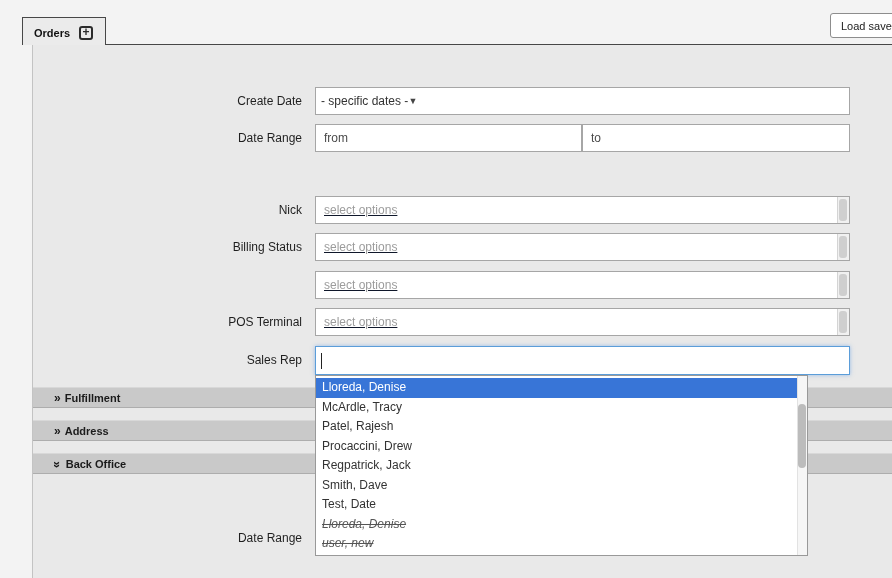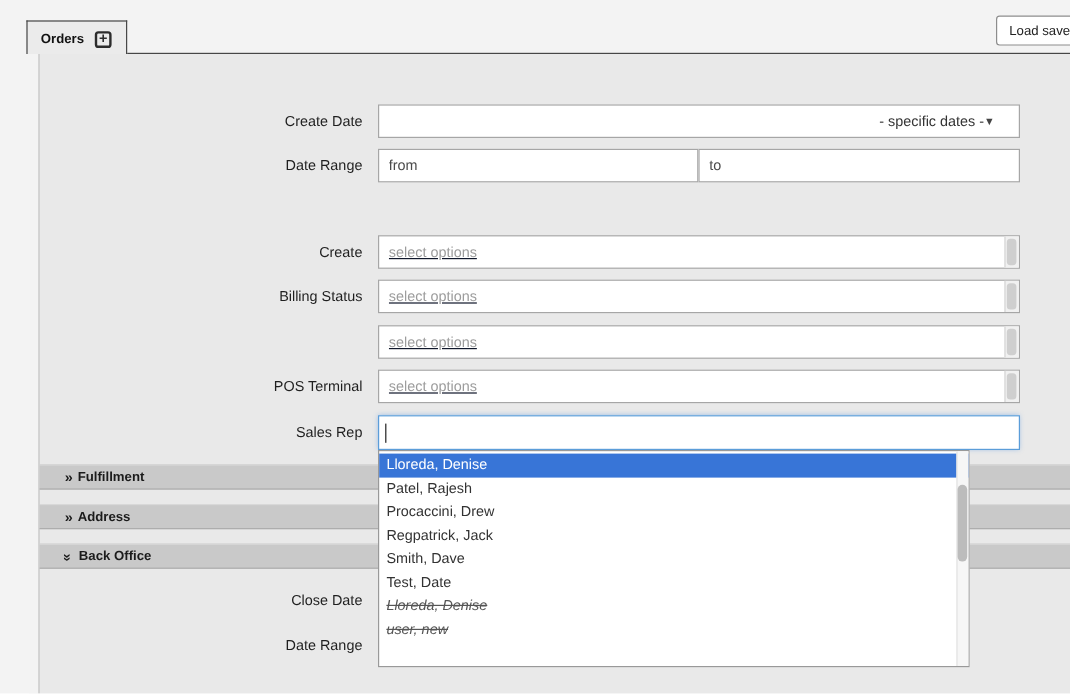--- a/index.html
+++ b/index.html
@@ -37,21 +37,21 @@
   }
   
   .lbl {
     position:absolute; left:0; width:269px; text-align:right;
     font-size:12px; color:#1f1f1f; line-height:13px;
   }
   .inp {
     position:absolute; left:282px; width:535px; height:28px;
     background:#fff; border:1px solid #a6a6a6; font-size:12px; color:#333;
   }
-  .selectbox { display:flex; align-items:center; justify-content:flex-end; padding:0 20px; cursor:default; }
+  .selectbox { display:flex; align-items:center; justify-content:flex-start; padding:0 5px; cursor:default; }
   .selectbox .caret { font-size:9px; color:#444; }
   input.field {
     border:none; outline:none; background:transparent; width:100%; height:100%;
     padding:0 8px; font-size:12px; color:#0f172a; font-family:"Liberation Sans", sans-serif;
   }
   input.field.dark::placeholder { color:#4a4a4a; opacity:1; }
   input.field.light::placeholder { color:#9c9c9c; opacity:1; }
   .ms .ms-scroll {
     position:absolute; right:0; top:0; bottom:0; width:12px;
     background:#f1f1f1; border-left:1px solid #d4d4d4;
@@ -107,21 +107,21 @@
       </div>
 
       <div class="lbl" style="top:87px">Date Range</div>
       <div class="inp" style="top:79px; width:267px">
         <input class="field dark" placeholder="from" style="">
       </div>
       <div class="inp" style="top:79px; left:549px; width:268px">
         <input class="field dark" placeholder="to" style="">
       </div>
 
-      <div class="lbl" style="top:159px">Create</div>
+      <div class="lbl" style="top:159px">Nick</div>
       <div class="inp ms" style="top:151px">
         <input class="field light" placeholder="select options" style="">
         <span class="ms-scroll">
             <span class="ms-thumb"></span>
           </span>
       </div>
 
       <div class="lbl" style="top:196px">Billing Status</div>
       <div class="inp ms" style="top:188px">
         <input class="field light" placeholder="select options" style="">
@@ -156,26 +156,26 @@
       </div>
       <div class="bar" style="top:375px">
         <span class="chev">»</span>
         <span>Address</span>
       </div>
       <div class="bar" style="top:408px">
         <span class="chev down">»</span>
         <span>Back Office</span>
       </div>
 
-      <div class="lbl" style="top:449px">Close Date</div>
       <div class="lbl" style="top:487px">Date Range</div>
 
       <div class="dd">
         <ul>
           <li class="highlighted">Lloreda, Denise</li>
+          <li>McArdle, Tracy</li>
           <li>Patel, Rajesh</li>
           <li>Procaccini, Drew</li>
           <li>Regpatrick, Jack</li>
           <li>Smith, Dave</li>
           <li>Test, Date</li>
           <li class="inactive">Lloreda, Denise</li>
           <li class="inactive">user, new</li>
         </ul>
         <span class="dd-sb"></span>
         <span class="dd-thumb"></span>

